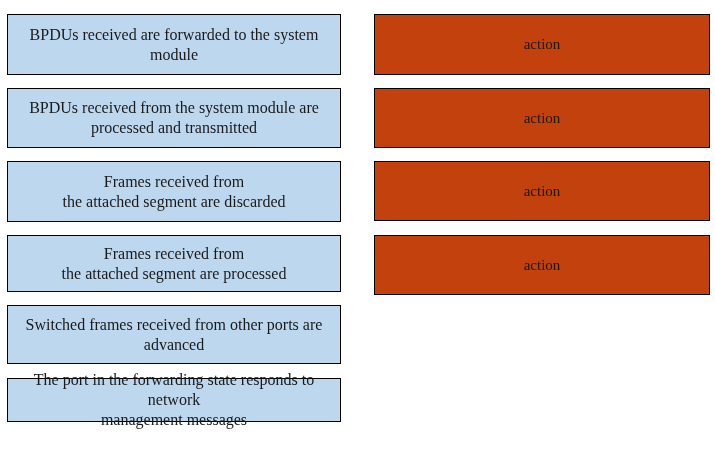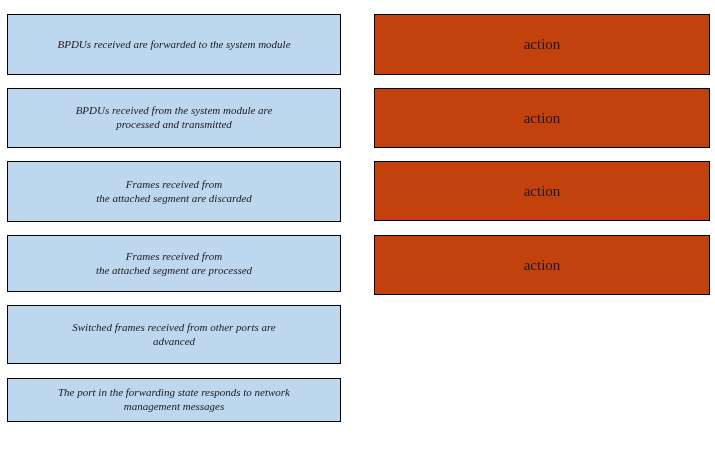--- a/index.html
+++ b/index.html
@@ -42,22 +42,21 @@
   }
   .card-text {
     display: block;
     padding: 0 8px;
     white-space: pre-line;
   }
   .prompt-card {
     background: #bdd7ee;
     left: 7px;
     width: 334px;
-    font-size: 11px;
-    font-style: italic;
+    font-size: 16px;
   }
   .action-card {
     background: #c2410c;
     left: 14px;
     width: 336px;
     font-size: 15px;
   }
 </style>
 </head>
 <body>

